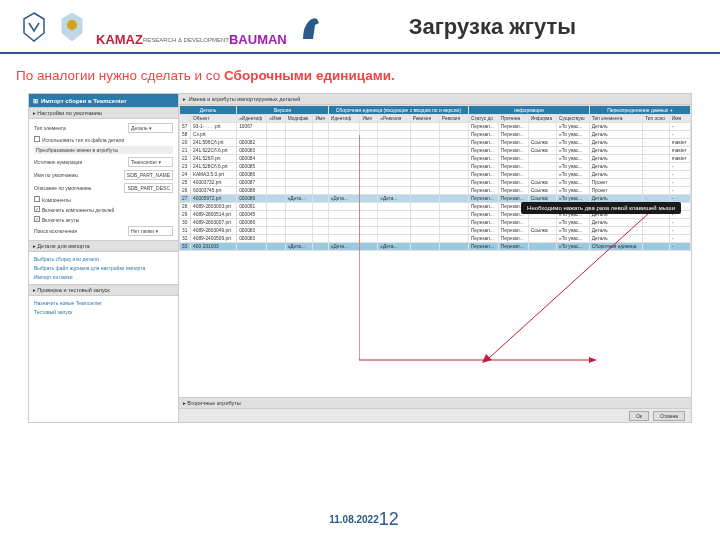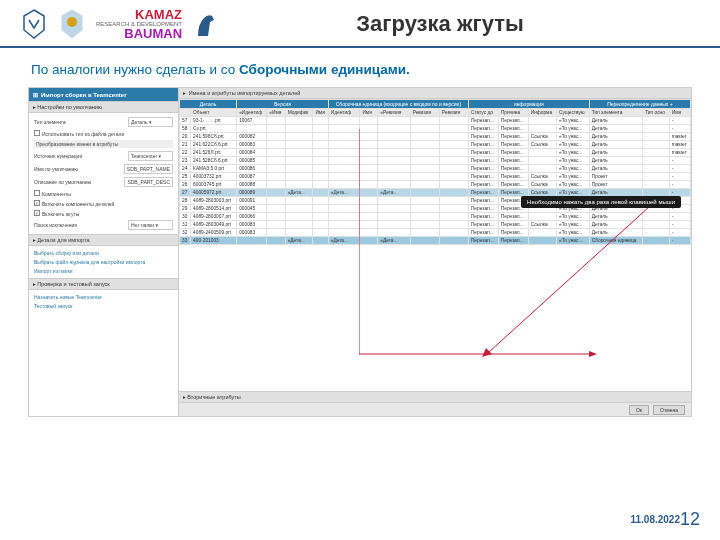--- a/index.html
+++ b/index.html
@@ -4,24 +4,24 @@
 <style>
   * { box-sizing: border-box; margin: 0; padding: 0; }
   body { width: 720px; height: 540px; font-family: Arial, sans-serif; background: #fff; position: relative; overflow: hidden; }
 
   
   .header { display: flex; align-items: center; padding: 8px 20px 6px; border-bottom: 2px solid #2a5a8a; }
   .logos { display: flex; align-items: center; gap: 10px; }
   .logo-badge { width: 28px; height: 32px; }
   .kamaz-text { font-size: 13px; font-weight: bold; color: #c41e3a; line-height: 1; }
   .kamaz-sub { font-size: 6px; color: #666; }
-  .kamaz-block { display: flex; flex-direction: column; align-items: flex-end; }
+  .kamaz-block { display: flex; flex-direction: row; align-items: center; margin-top: 25px; }
   .title { flex: 1; text-align: center; font-size: 22px; font-weight: bold; color: #333; padding-right: 40px; }
 
-  .subtitle { padding: 14px 31px 10px; font-size: 13.5px; color: #0369a1; }
+  .subtitle { padding: 14px 16px 10px; font-size: 13.5px; color: #ef4444; }
   .subtitle strong { font-weight: bold; }
 
   
   .app-window { margin: 0 28px; border: 1px solid #ccc; background: #f5f5f5; font-size: 5px; color: #333; height: 330px; position: relative; display: flex; }
 
   .left-panel { width: 150px; background: #fff; border-right: 1px solid #ccc; display: flex; flex-direction: column; }
   .panel-header { background: #2a7aaa; color: #fff; font-size: 6px; padding: 3px 4px; font-weight: bold; display: flex; align-items: center; gap: 3px; }
   .panel-subheader { background: #e0e0e0; color: #333; font-size: 5.5px; padding: 2px 4px; border-top: 1px solid #ccc; border-bottom: 1px solid #ccc; }
   .panel-body { padding: 4px 5px; font-size: 5px; color: #444; display: flex; flex-direction: column; gap: 3px; }
   .panel-row { display: flex; justify-content: space-between; align-items: center; }
@@ -42,21 +42,21 @@
   .tooltip { position: absolute; background: #1a1a1a; color: #fff; font-size: 6px; padding: 3px 6px; border-radius: 2px; top: 97px; right: 10px; z-index: 5; }
 
   .arrow-line { position: absolute; z-index: 4; }
 
   .footer-bar { height: 14px; background: #e8e8e8; border-top: 1px solid #ccc; display: flex; justify-content: flex-end; align-items: center; padding: 0 6px; gap: 4px; }
   .foot-btn { background: #ddd; border: 1px solid #aaa; padding: 1px 6px; font-size: 5px; }
 
   .secondary-section { background: #e0e0e0; font-size: 5.5px; padding: 2px 4px; border-top: 1px solid #ccc; }
 
   
-  .slide-footer { position: absolute; bottom: 10px; left: 28px; right: 20px; display: flex; justify-content: flex-end; align-items: center; margin-top: 30px; }
+  .slide-footer { position: absolute; bottom: 10px; left: 28px; right: 20px; display: flex; justify-content: center; align-items: center; margin-top: 30px; }
   .date { font-size: 10px; font-weight: bold; color: #2a5a8a; }
   .page-num { font-size: 18px; font-weight: normal; color: #2a5a8a; }
 </style>
 </head>
 <body>
 
 <div class="header">
   <div class="logos">
     <svg class="logo-badge" viewBox="0 0 28 32">
         <path d="M14 2 L24 8 L24 22 L14 30 L4 22 L4 8 Z" fill="none" stroke="#2a5a8a" stroke-width="1.5"></path>

